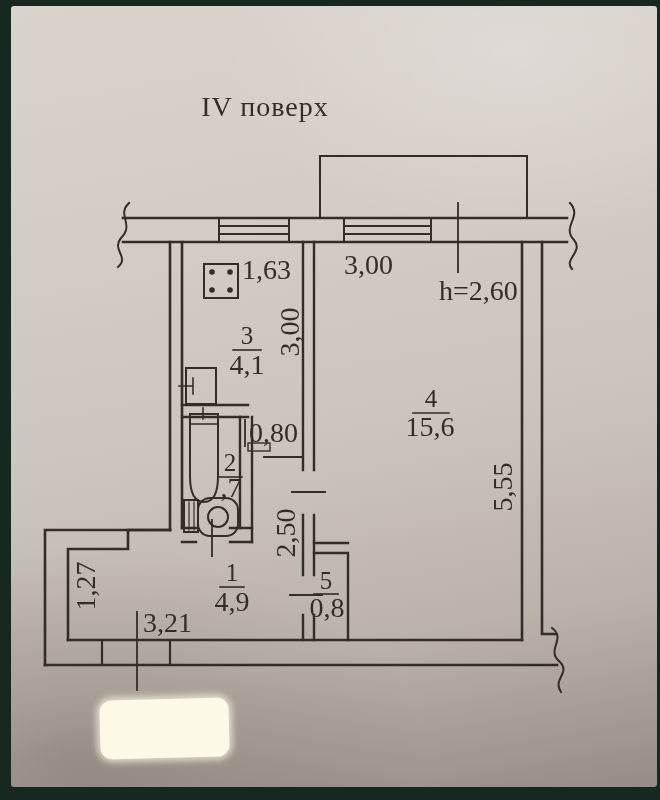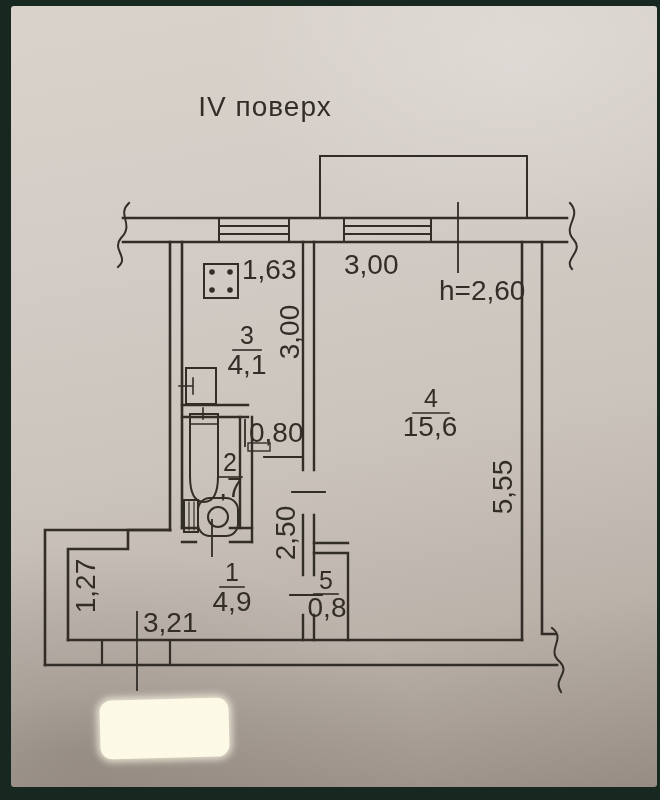--- a/index.html
+++ b/index.html
@@ -1,19 +1,19 @@
 <!DOCTYPE html>
 <html><head>
 <meta charset="utf-8">
 <style>
   html,body{margin:0;padding:0;}
   #stage{
     position:relative;width:660px;height:800px;overflow:hidden;
     background:#16281f;
-    font-family:Liberation Sans, sans-serif;
+    font-family:Liberation Serif, serif;
   }
   #paper{
     position:absolute;left:11px;top:6px;right:3px;bottom:13px;
     background:
       radial-gradient(ellipse 420px 260px at 78% 6%, rgba(255,255,255,0.22), rgba(255,255,255,0) 70%),
       radial-gradient(ellipse 500px 300px at 10% 96%, rgba(40,30,20,0.18), rgba(0,0,0,0) 70%),
       linear-gradient(170deg,#d9d3cc 0%,#d3ccc6 30%,#cbc4bd 55%,#bbb2aa 78%,#a2988f 93%,#968c83 100%);
     border-radius:3px;
   }
   svg{position:absolute;left:0;top:0;}

